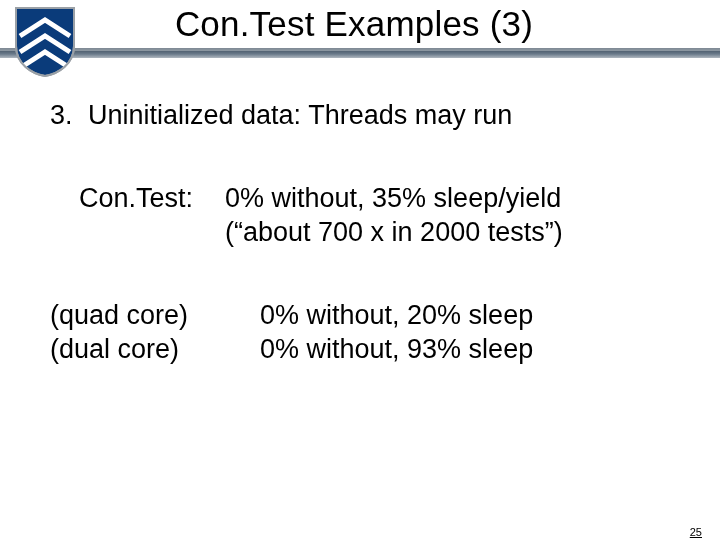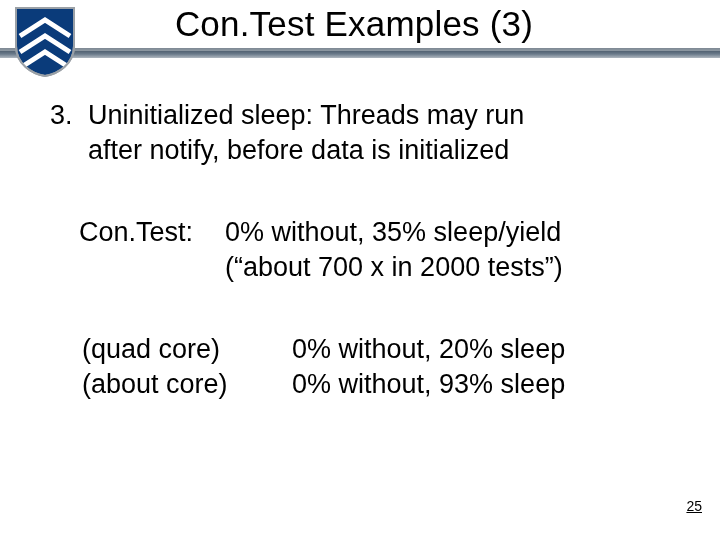--- a/index.html
+++ b/index.html
@@ -83,27 +83,26 @@
   .contest .lbl {
     width: 146px;
     flex-shrink: 0;
   }
   .myres .row {
     display: flex;
   }
   .myres .lbl2 {
     width: 210px;
     flex-shrink: 0;
-    margin-left: 32px;
   }
   .pagenum {
     position: absolute;
-    bottom: 26px;
+    bottom: 2px;
     right: 18px;
-    font-size: 14px;
+    font-size: 11px;
     color: #000;
     text-decoration: underline;
   }
 </style>
 </head>
 <body>
 
 <div class="header">
   <div class="logo-wrap">
     <div class="shield">
@@ -126,42 +125,41 @@
   <div class="title">Con.Test Examples (3)</div>
   <div class="header-bar"></div>
   <div class="header-sheen"></div>
 </div>
 
 <div class="content">
 
   <div class="item3">
     <div class="num">3.</div>
     <div class="txt">
-      <span>Uninitialized sleep: Threads may run</span><br>
-      <span>after notify, before data is initialized</span>
+      <span>Uninitialized data: Threads may run</span><br>
     </div>
   </div>
 
   <div class="contest">
     <div class="row">
       <div class="lbl">Con.Test:</div>
       <div>0% without, 35% sleep/yield</div>
     </div>
     <div class="row">
       <div class="lbl"></div>
       <div>(“about 700 x in 2000 tests”)</div>
     </div>
   </div>
 
   <div class="myres">
     <div class="row">
       <div class="lbl2">(quad core)</div>
       <div>0% without, 20% sleep</div>
     </div>
     <div class="row">
-      <div class="lbl2">(about core)</div>
+      <div class="lbl2">(dual core)</div>
       <div>0% without, 93% sleep</div>
     </div>
   </div>
 
 </div>
 
 <div class="pagenum">25</div>
 
 </body></html>

